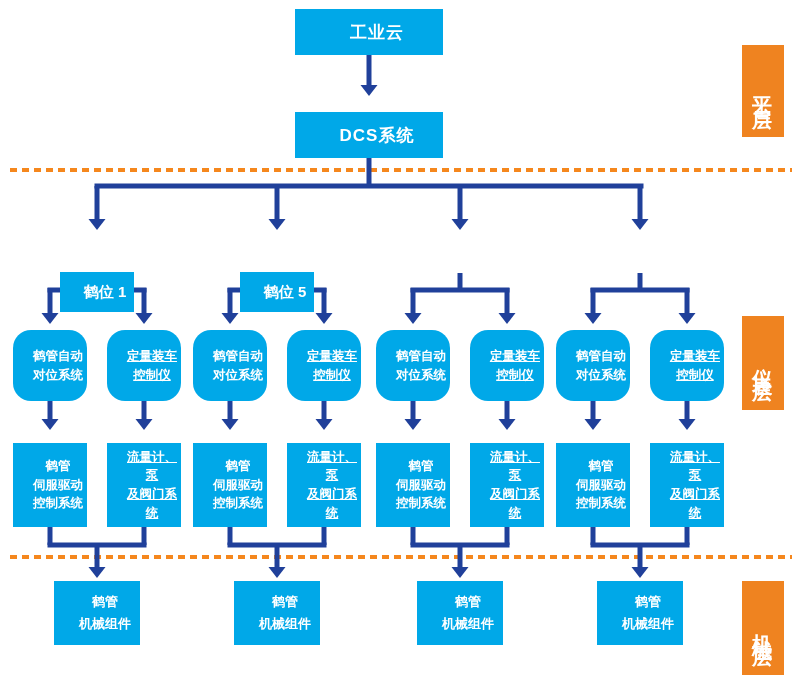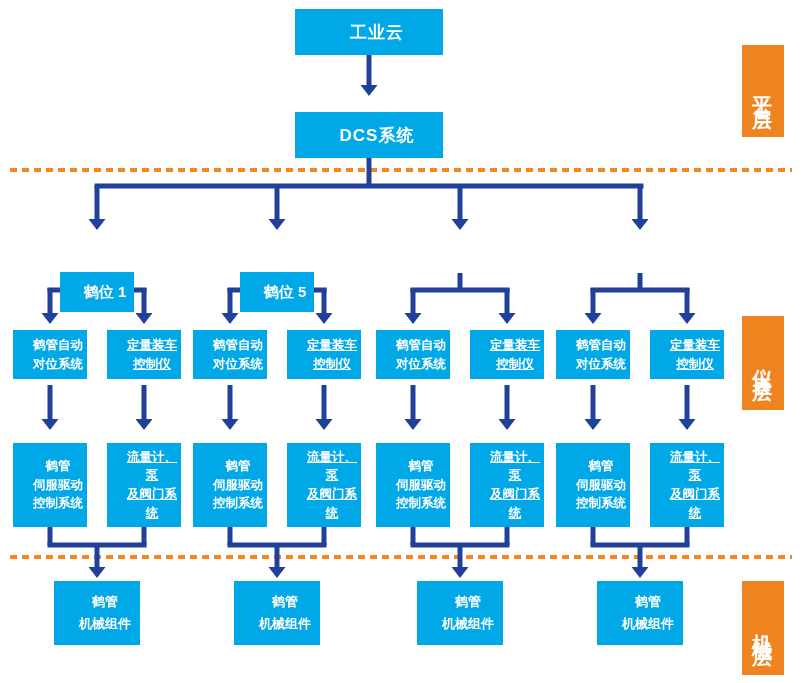--- a/index.html
+++ b/index.html
@@ -20,21 +20,21 @@
   .topbox { left:295px; width:148px; height:46px; font-size:17px; letter-spacing:1px; }
   .cloud  { top:9px; }
   .dcs    { top:112px;text-align:right; }
 
   .c1 { --cx:97px; } .c2 { --cx:277px; } .c3 { --cx:460px; } .c4 { --cx:640px; }
 
   .hewei { left:calc(var(--cx) - 37px); top:233px; width:74px; height:40px; font-size:15px;margin-top:39px; }
   .sub   { width:74px; font-size:12.5px; line-height:1.5; }
   .subA  { left:calc(var(--cx) - 84px); }
   .subB  { left:calc(var(--cx) + 10px);text-decoration:underline; }
-  .row1  { top:330px; height:49px; }
+  .row1  { top:330px; height:71px;border-radius:18px; }
   .row2  { top:443px; height:84px; }
   .mech  { left:calc(var(--cx) - 43px); top:581px; width:86px; height:64px; font-size:13px; line-height:1.7; }
 
   .layer {
     position:absolute; left:742px; width:42px; background:#ef8320; color:#ffffff;
     display:flex; align-items:center; justify-content:center;
     writing-mode:vertical-rl; text-orientation:upright;
     font-size:20px; font-weight:bold; letter-spacing:7px;
   }
   .l-platform   { top:45px;  height:92px; }

